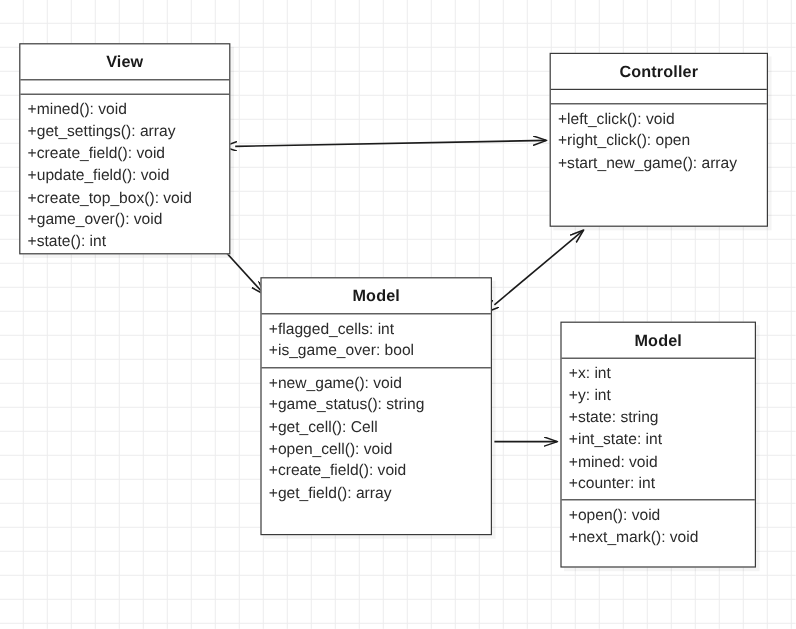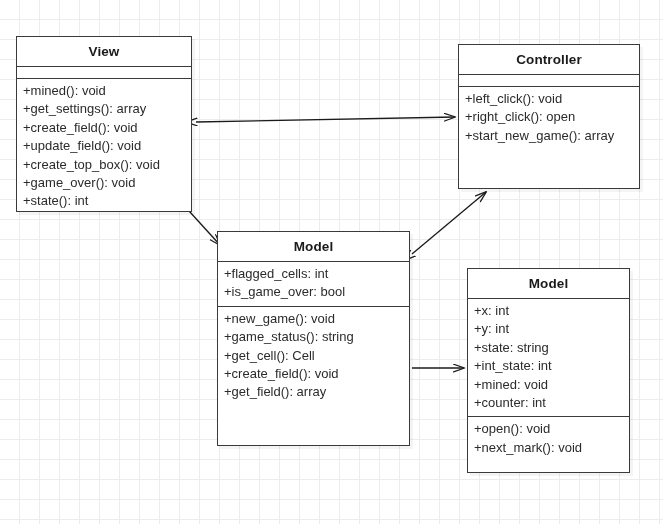--- a/index.html
+++ b/index.html
@@ -127,20 +127,21 @@
   <div class="uml-class" id="class-model">
     <div class="uml-title">Model</div>
     <div class="compartment">
       <div class="member">+flagged_cells: int</div>
       <div class="member">+is_game_over: bool</div>
     </div>
     <div class="compartment grow">
       <div class="member">+new_game(): void</div>
       <div class="member">+game_status(): string</div>
       <div class="member">+get_cell(): Cell</div>
+      <div class="member">+open_cell(): void</div>
       <div class="member">+create_field(): void</div>
       <div class="member">+get_field(): array</div>
     </div>
   </div>
 
   <div class="uml-class" id="class-cell">
     <div class="uml-title">Model</div>
     <div class="compartment">
       <div class="member">+x: int</div>
       <div class="member">+y: int</div>

